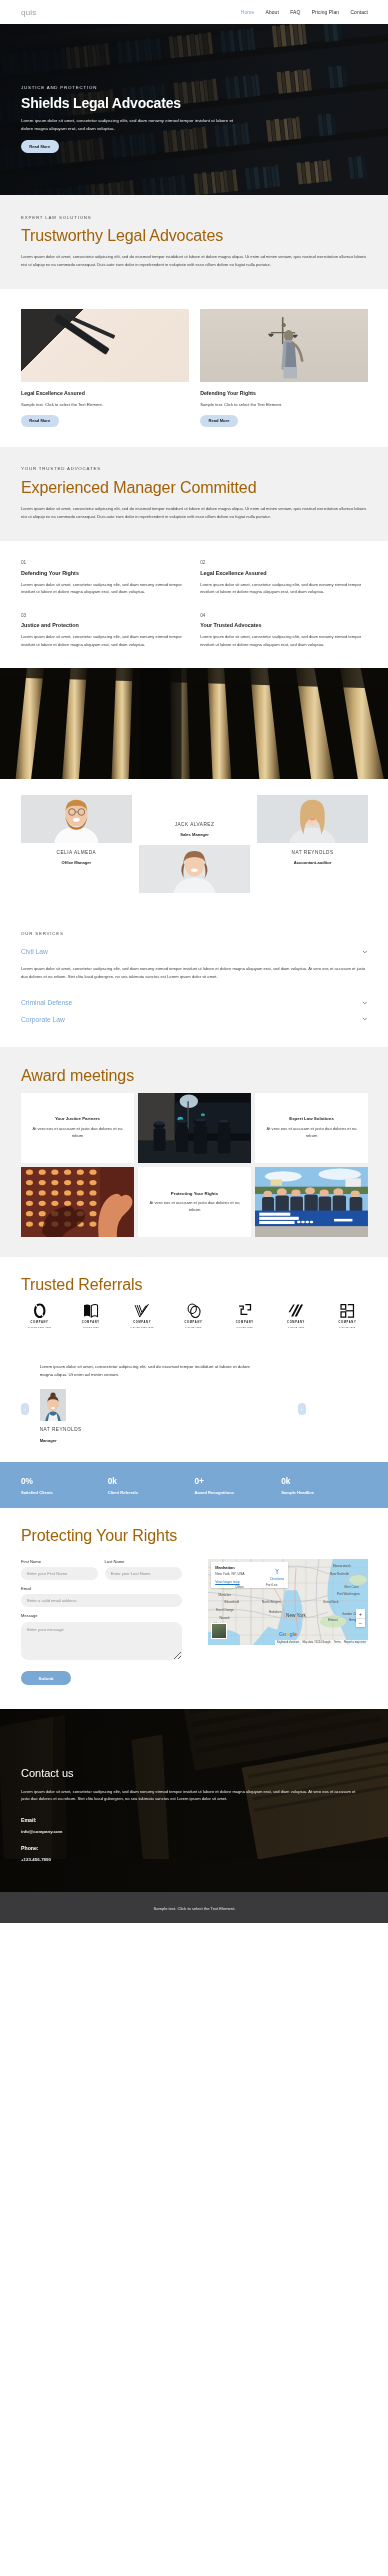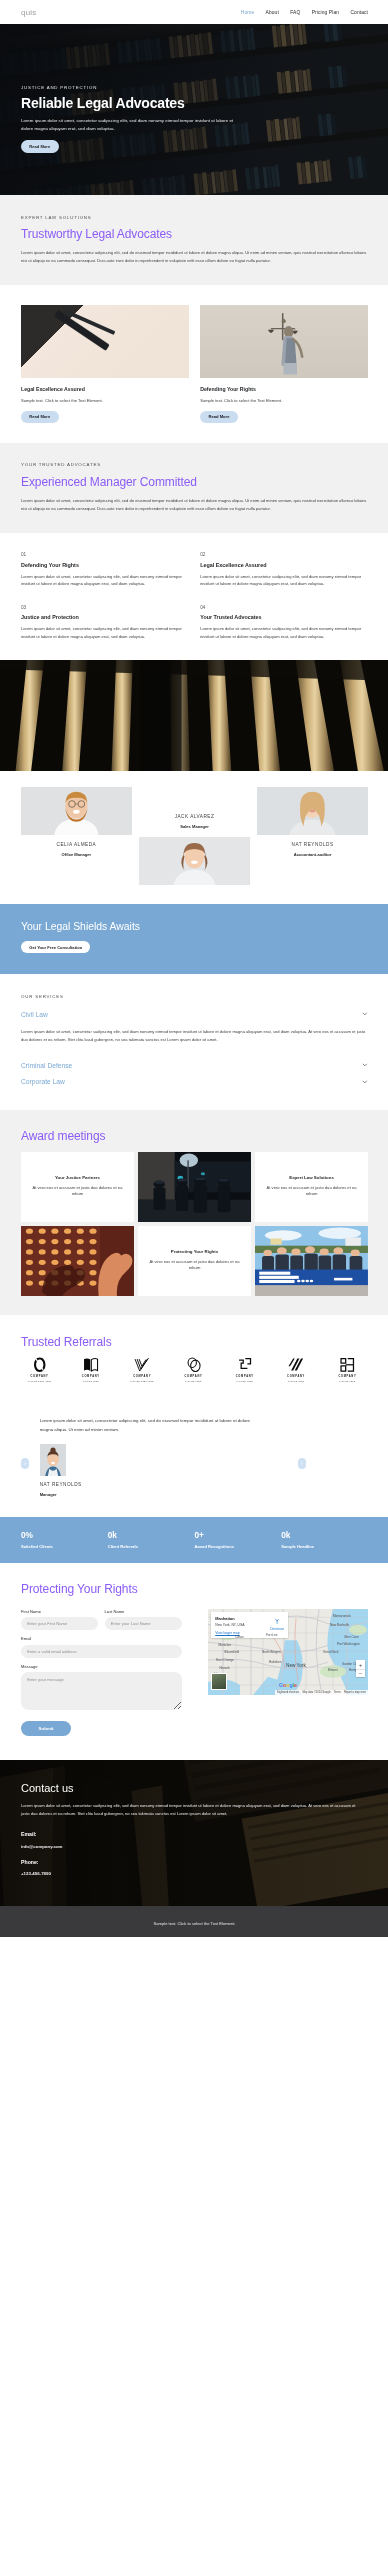--- a/index.html
+++ b/index.html
@@ -44,21 +44,21 @@
     display: inline-block; background: #c9dcf0; color: #1b1d20; border: none;
     font-size: 4.1px; font-weight: 700; border-radius: 21px; padding: 3.6px 8.3px; cursor: pointer;
     font-family: inherit;
   }
 
   
   .section { padding: 19.7px 21px; }
   .sec-grey { background: #f1f1f1; }
   .sec-white { background: #ffffff; }
   .eyebrow { font-size: 4.4px; letter-spacing: 0.8px; color: #4a4d50; margin-bottom: 7.3px; }
-  .h2 { font-size: 12px; font-weight: 300; color: #8b5cf6; letter-spacing: -0.1px; margin-bottom: 8.3px; }
+  .h2 { font-size: 16px; font-weight: 300; color: #a16207; letter-spacing: -0.1px; margin-bottom: 8.3px; }
   .body-text { font-size: 4.1px; line-height: 1.95; color: #3d4044; }
 
   
   .cards-2 { display: flex; gap: 11.4px; }
   .card { flex: 1; }
   .card-img { width: 100%; height: 73px; position: relative; overflow: hidden; }
   .card-title { font-size: 5.2px; font-weight: 700; margin: 8.3px 0 6.2px; color: #1e2124; }
   .card-text { font-size: 4.1px; color: #3d4044; margin-bottom: 7.3px; }
 
   
@@ -200,21 +200,21 @@
   .g1{color:#4285F4}.g2{color:#EA4335}.g3{color:#FBBC05}.g4{color:#34A853}
   .map-thumb { position:absolute; left: 3.1px; bottom: 5.2px; width: 15.6px; height: 16.6px;
     background: linear-gradient(160deg,#6f7f5e,#3b4a38); border: 0.5px solid #fff; }
 
   
   .footer {
     position: relative; background: #100d09; padding: 22px 21px 30px; overflow: hidden;
   }
   .footer-bg { position: absolute; inset: 0; }
   .footer-overlay { position: absolute; inset: 0; background: linear-gradient(90deg, rgba(8,7,5,.88) 0%, rgba(10,9,6,.62) 55%, rgba(12,10,7,.55) 100%); }
-  .footer-inner { position: relative; }
+  .footer-inner { position: relative; margin-top: 36px; }
   .footer-title { color: #fff; font-size: 11px; font-weight: 300; margin-bottom: 8.3px; }
   .footer-text { color: #e9e9e9; font-size: 4.1px; line-height: 1.95; margin-bottom: 13.5px; max-width: 342px;}
   .f-h { color: #fff; font-size: 5.2px; font-weight: 700; margin-bottom: 6.2px; }
   .f-v { color: #f0f0f0; font-size: 4.4px; font-weight: 700; margin-bottom: 10.4px; }
   .copyright { background: #3a3a3c; text-align: center; padding: 10.4px 0; }
   .copyright span { color: #e6e6e6; font-size: 4.1px; }
 </style>
 </head>
 <body>
 
@@ -352,21 +352,21 @@
           </g>
           <use href="#books1" transform="translate(0,90)"></use>
           <use href="#books1" transform="translate(-30,180)"></use>
           <use href="#books1" transform="translate(20,268)"></use>
         </g>
       </svg>
     </div>
     <div class="hero-overlay"></div>
     <div class="hero-inner">
       <div class="hero-eyebrow">JUSTICE AND PROTECTION</div>
-      <div class="hero-title">Reliable Legal Advocates</div>
+      <div class="hero-title">Shields Legal Advocates</div>
       <div class="hero-sub">Lorem ipsum dolor sit amet, consetetur sadipscing elitr, sed diam nonumy eirmod tempor invidunt ut labore et dolore magna aliquyam erat, sed diam voluptua.</div>
       <button class="btn-pill">Read More</button>
     </div>
   </div>
 
   <div class="section sec-grey">
     <div class="eyebrow">EXPERT LAW SOLUTIONS</div>
     <div class="h2">Trustworthy Legal Advocates</div>
     <div class="body-text">Lorem ipsum dolor sit amet, consectetur adipiscing elit, sed do eiusmod tempor incididunt ut labore et dolore magna aliqua. Ut enim ad minim veniam, quis nostrud exercitation ullamco laboris nisi ut aliquip ex ea commodo consequat. Duis aute irure dolor in reprehenderit in voluptate velit esse cillum dolore eu fugiat nulla pariatur.</div>
   </div>
@@ -505,24 +505,20 @@
             <path d="M78 36 q2 -22 22 -22 q20 0 22 22 q2 26 -6 40 q-2 -26 -16 -30 q-14 4 -16 30 q-8 -14 -6 -40z" fill="#d9b178"></path>
             <ellipse cx="100" cy="49" rx="5" ry="2.6" fill="#e39a8a"></ellipse>
           </svg>
         </div>
         <div class="member-name">NAT REYNOLDS</div>
         <div class="member-role">Accountant-auditor</div>
       </div>
     </div>
   </div>
 
-  <div class="cta">
-    <div class="cta-title">Your Legal Shields Awaits</div>
-    <button class="btn-white">Get Your Free Consultation</button>
-  </div>
 
   <div class="section sec-white">
     <div class="eyebrow">OUR SERVICES</div>
 
     <div class="acc-item">
       <div class="acc-head">
         <span class="acc-title">Civil Law</span>
         <svg class="chev" viewBox="0 0 24 24">
           <path d="M5 9l7 7 7-7" fill="none" stroke="currentColor" stroke-width="2.4" stroke-linecap="round" stroke-linejoin="round"></path>
         </svg>

